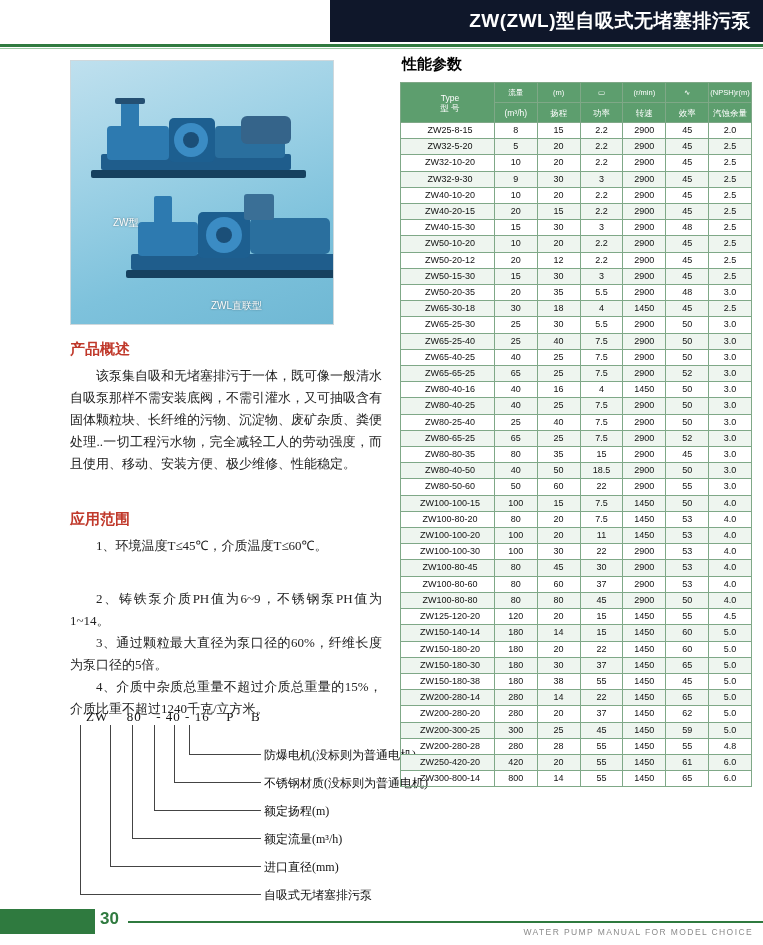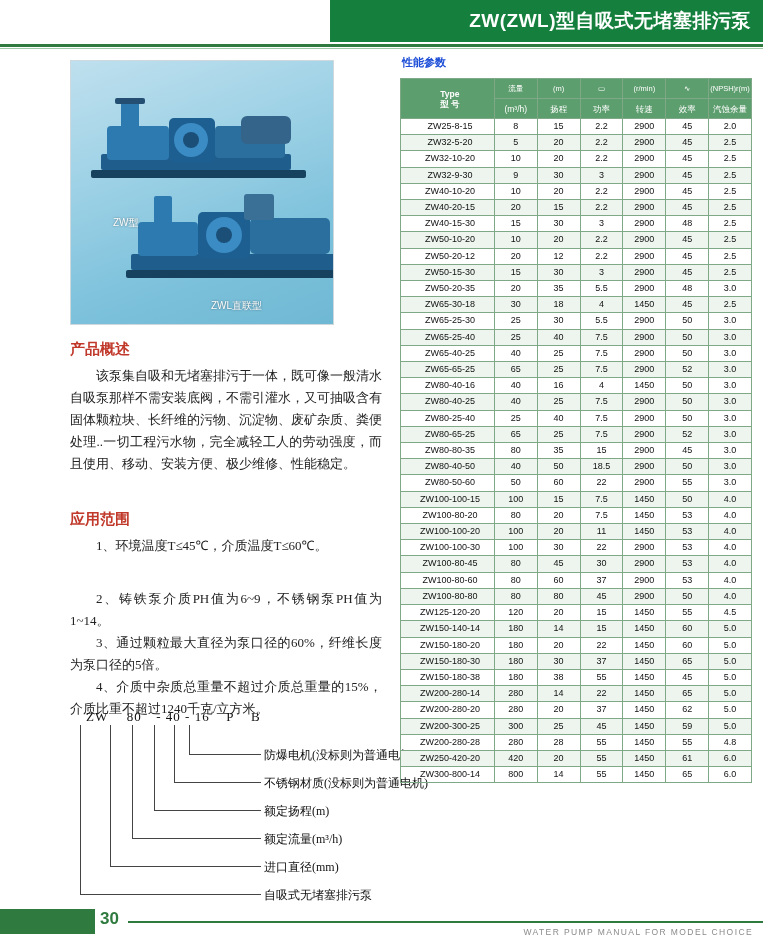--- a/index.html
+++ b/index.html
@@ -9,21 +9,21 @@
     background: #ffffff;
     font-family: "Liberation Sans", sans-serif;
     color: #222;
     position: relative;
     overflow: hidden;
   }
 
   
   .header {
     position: absolute; left:0; top:0; width:763px; height:42px;
-    background: #15803d;
+    background: #0f172a;
   }
   .header-bar-left {
     position:absolute; left:0; top:0; width:330px; height:42px;
     background:#ffffff;
   }
   .header-title {
     position:absolute; right:12px; top:8px;
     color:#ffffff; font-size:19px; font-weight:bold;
     font-family: "Liberation Sans", sans-serif;
     letter-spacing:0.5px;
@@ -91,21 +91,21 @@
   .desc {
     position:absolute; font-size:12px; color:#111; white-space:nowrap;
     font-family:"Liberation Serif", serif;
   }
 
   
   .right-col {
     position:absolute; left:400px; top:55px; width:355px;
   }
   .perf-title {
-    color:#1d4ed8; font-size:11px; font-weight:bold; margin:0 0 8px 2px;
+    color:#000000; font-size:15px; font-weight:bold; margin:0 0 8px 2px;
     font-family:"Liberation Serif", serif;
   }
   table.perf {
     border-collapse:collapse; width:352px;
     font-size:9px; color:#111;
     font-family:"Liberation Sans", sans-serif;
   }
   table.perf th, table.perf td {
     border:1px solid #7fa887;
     text-align:center;
@@ -248,21 +248,21 @@
     </div>
   </div>
 </div>
 
 <div class="right-col">
   <div class="perf-title">性能参数</div>
 
   <table class="perf">
     <thead>
       <tr>
-        <th class="col-type" rowspan="2" style="vertical-align:middle;font-weight:bold;">
+        <th class="col-type" rowspan="2" style="vertical-align:middle;">
           <div>Type</div>
           <div>型    号</div>
         </th>
         <th class="col-n">
           <span class="hdr-sub">流量</span>
         </th>
         <th class="col-n">
           <span class="hdr-sub">(m)</span>
         </th>
         <th class="col-n">

